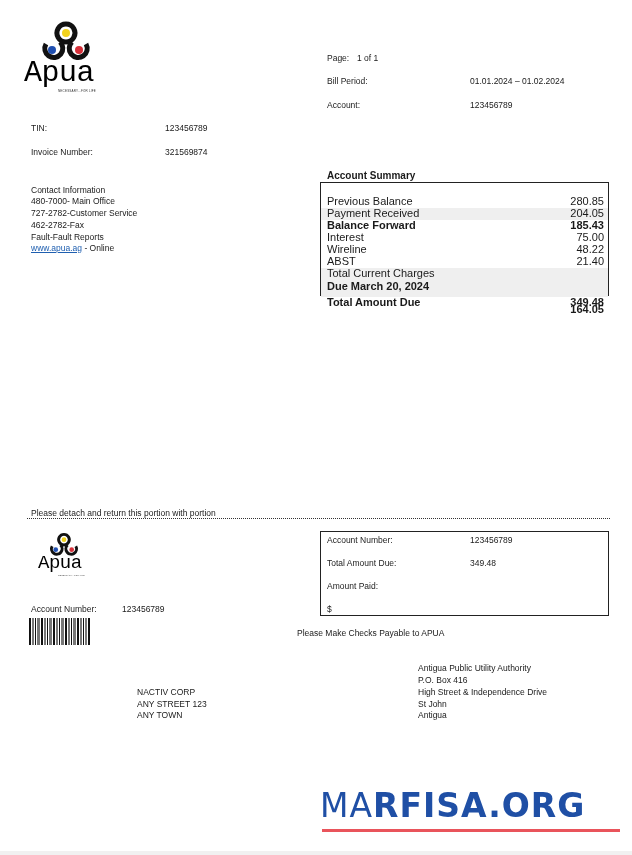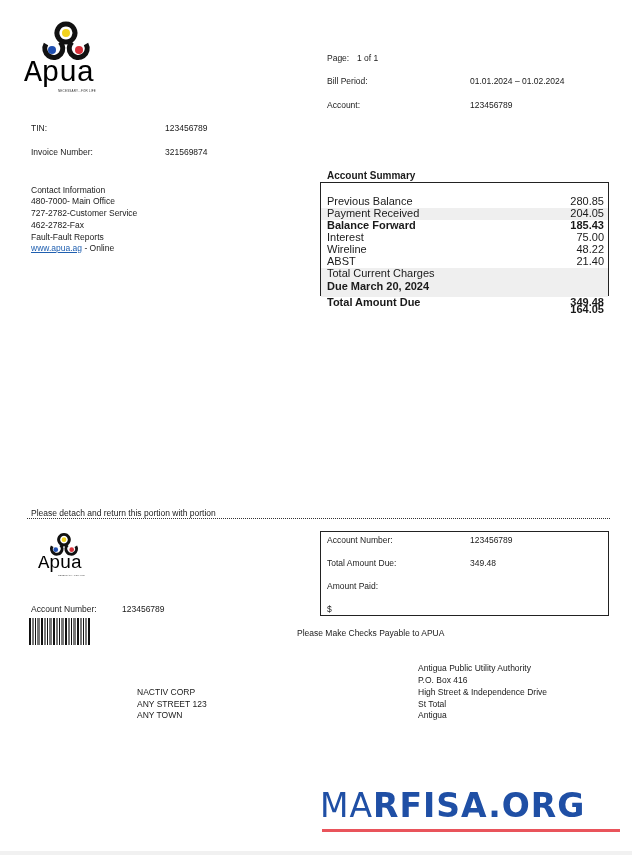--- a/index.html
+++ b/index.html
@@ -191,18 +191,18 @@
 
 <div class="abs" style="left:297px; top:628px;">Please Make Checks Payable to APUA</div>
 
 <div class="abs" style="left:137px; top:687px;">NACTIV CORP</div>
 <div class="abs" style="left:137px; top:699px;">ANY STREET 123</div>
 <div class="abs" style="left:137px; top:710px;">ANY TOWN</div>
 
 <div class="abs" style="left:418px; top:663px;">Antigua Public Utility Authority</div>
 <div class="abs" style="left:418px; top:675px;">P.O. Box 416</div>
 <div class="abs" style="left:418px; top:687px;">High Street &amp; Independence Drive</div>
-<div class="abs" style="left:418px; top:699px;">St Total</div>
+<div class="abs" style="left:418px; top:699px;">St John</div>
 <div class="abs" style="left:418px; top:710px;">Antigua</div>
 
 <div class="watermark"><span>MA</span><b>RFISA.ORG</b></div>
 <div class="watermark-underline"></div>
 <div class="page-bottom"></div>
 
 </body></html>

